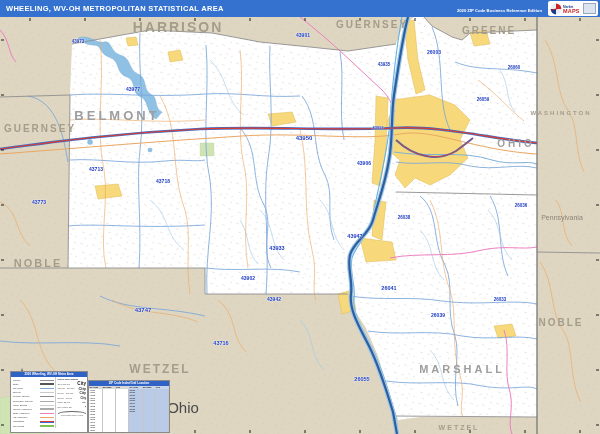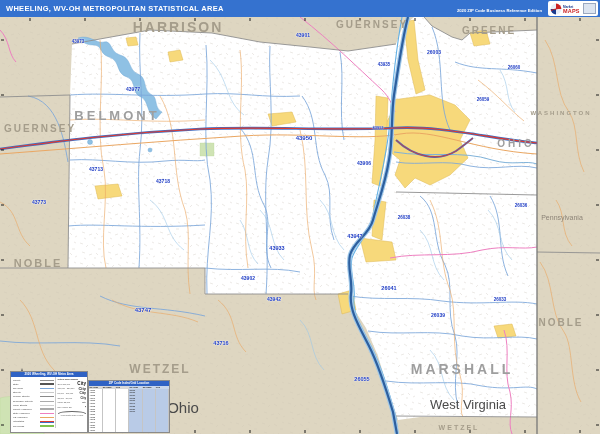--- a/index.html
+++ b/index.html
@@ -262,35 +262,34 @@
         <div data-cls="county-out" style="left: 489px; top: 13px; font-size: 10px;">GREENE</div>
 
         <div data-cls="county-out" style="left: 40px; top: 111px; font-size: 10px;">GUERNSEY</div>
 
         <div data-cls="county-in" style="left: 117px; top: 98px; font-size: 13px;">BELMONT</div>
 
         <div data-cls="county-out" style="left: 38px; top: 246px; font-size: 11px;">NOBLE</div>
 
         <div data-cls="county-out" style="left: 160px; top: 352px; font-size: 12px;">WETZEL</div>
 
-        <div data-cls="county-in" style="left: 462px; top: 352px; font-size: 14px;">MARSHALL</div>
+        <div data-cls="county-in" style="left: 462px; top: 352px; font-size: 11px;">MARSHALL</div>
 
         <div data-cls="county-in" style="left: 516px; top: 126px; font-size: 10px;">OHIO</div>
 
         <div data-cls="county-out" style="left: 561px; top: 96px; font-size: 6px;">WASHINGTON</div>
 
         <div data-cls="county-out" style="left: 561px; top: 305px; font-size: 10px;">NOBLE</div>
 
         <div data-cls="county-out" style="left: 459px; top: 410px; font-size: 7px;">WETZEL</div>
 
         <div data-cls="state-small" style="left: 562px; top: 200px; font-size: 7px;">Pennsylvania</div>
 
         <div data-cls="state-big" style="left: 183px; top: 390px; font-size: 15px;">Ohio</div>
 
-        <div data-cls="state-big" style="left: 468px; top: 387px; font-size: 13px;">West Virginia</div>
 
         <div data-cls="zip" style="left: 78px; top: 24px; font-size: 4.5px;">43973</div>
 
         <div data-cls="zip" style="left: 133px; top: 72px; font-size: 5px;">43977</div>
 
         <div data-cls="zip" style="left: 303px; top: 18px; font-size: 5px;">43901</div>
 
         <div data-cls="zip" style="left: 384px; top: 47px; font-size: 4.5px;">43935</div>
 
         <div data-cls="zip" style="left: 434px; top: 35px; font-size: 5px;">26003</div>

